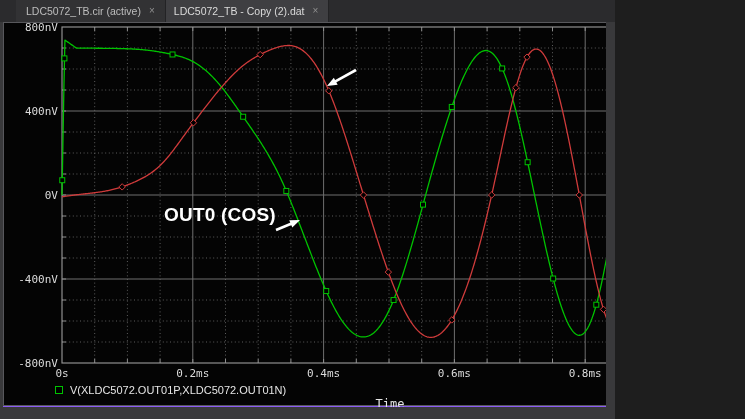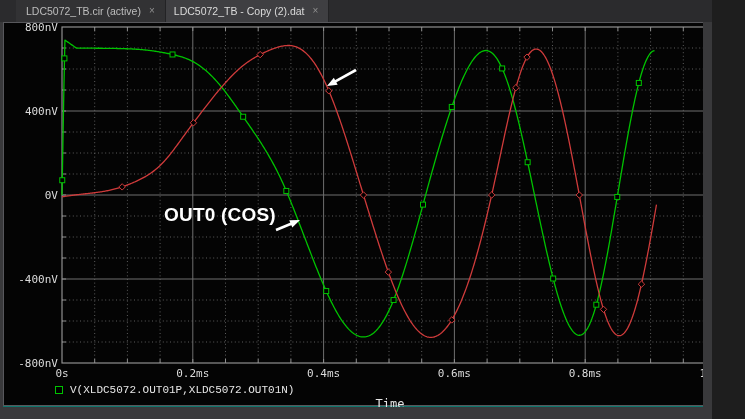--- a/index.html
+++ b/index.html
@@ -1,31 +1,31 @@
 <!DOCTYPE html>
 <html><head>
 <meta charset="utf-8">
 <style>
   html,body{margin:0;padding:0;background:#1e1e1e;}
-  .screen{position:relative;width:712px;height:419px;background:#0f766e;overflow:hidden;
+  .screen{position:relative;width:615px;height:419px;background:#8b5cf6;overflow:hidden;
           font-family:"Liberation Sans",sans-serif;}
   .tabbar{position:absolute;left:0;top:0;right:0;height:22px;background:#2b2b2d;
           display:flex;align-items:stretch;padding-left:16px;z-index:6;}
   .tab{display:flex;align-items:center;gap:8px;padding:0 10px;
        font-size:10.5px;color:#bdbdbd;background:#323234;border-right:1px solid #232325;cursor:default;}
   .tab.active{background:#3f3f42;color:#dadada;padding-left:8px;}
   .tab-close{color:#8f8f8f;font-size:10px;line-height:10px;}
   .panel{position:absolute;left:3px;top:22px;width:733px;height:384px;background:#040404;
          border:1px solid #58585c;box-sizing:border-box;z-index:1;}
   #chart{position:absolute;left:0;top:0;width:745px;height:419px;z-index:2;}
   .strip-b{position:absolute;left:0;right:0;top:407px;bottom:0;background:#39393b;z-index:5;}
   .strip-r{position:absolute;top:22px;right:0;width:9px;bottom:12px;background:#39393b;z-index:5;}
   .strip-l{position:absolute;top:22px;left:0;width:3px;bottom:12px;background:#39393b;z-index:5;}
   .legend-row{position:absolute;left:55px;top:384px;display:flex;align-items:center;gap:14px;z-index:4;
-              font-family:Liberation Mono, monospace;font-size:11px;color:#e6e6e6;}
+              font-family:Liberation Sans, sans-serif;font-size:11px;color:#e6e6e6;}
   .legend-item{display:flex;align-items:center;gap:7px;}
   .sq{width:6px;height:6px;border:1px solid #00c300;background:#000;display:inline-block;}
   .dm{width:5px;height:5px;border:1px solid #cf3b3b;background:#000;display:inline-block;transform:rotate(45deg);}
   .time-label{position:absolute;left:340px;top:397px;width:100px;text-align:center;z-index:4;
               font-family:"DejaVu Sans Mono","Liberation Mono",monospace;font-size:12px;color:#e6e6e6;}
   .ann{position:absolute;color:#ffffff;font:600 19px "Liberation Sans",sans-serif;z-index:4;
        letter-spacing:0.2px;white-space:nowrap;}
   .ann-sin{left:352px;top:56px;}
   .ann-cos{left:164px;top:204px;}
 </style>

